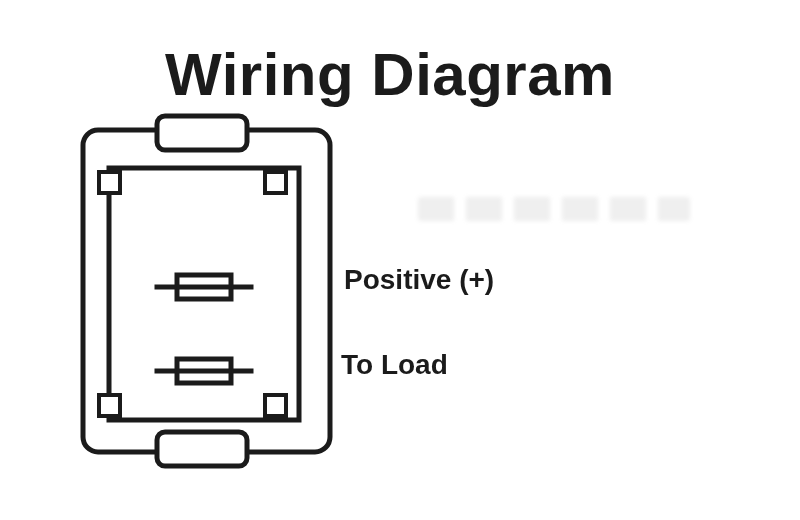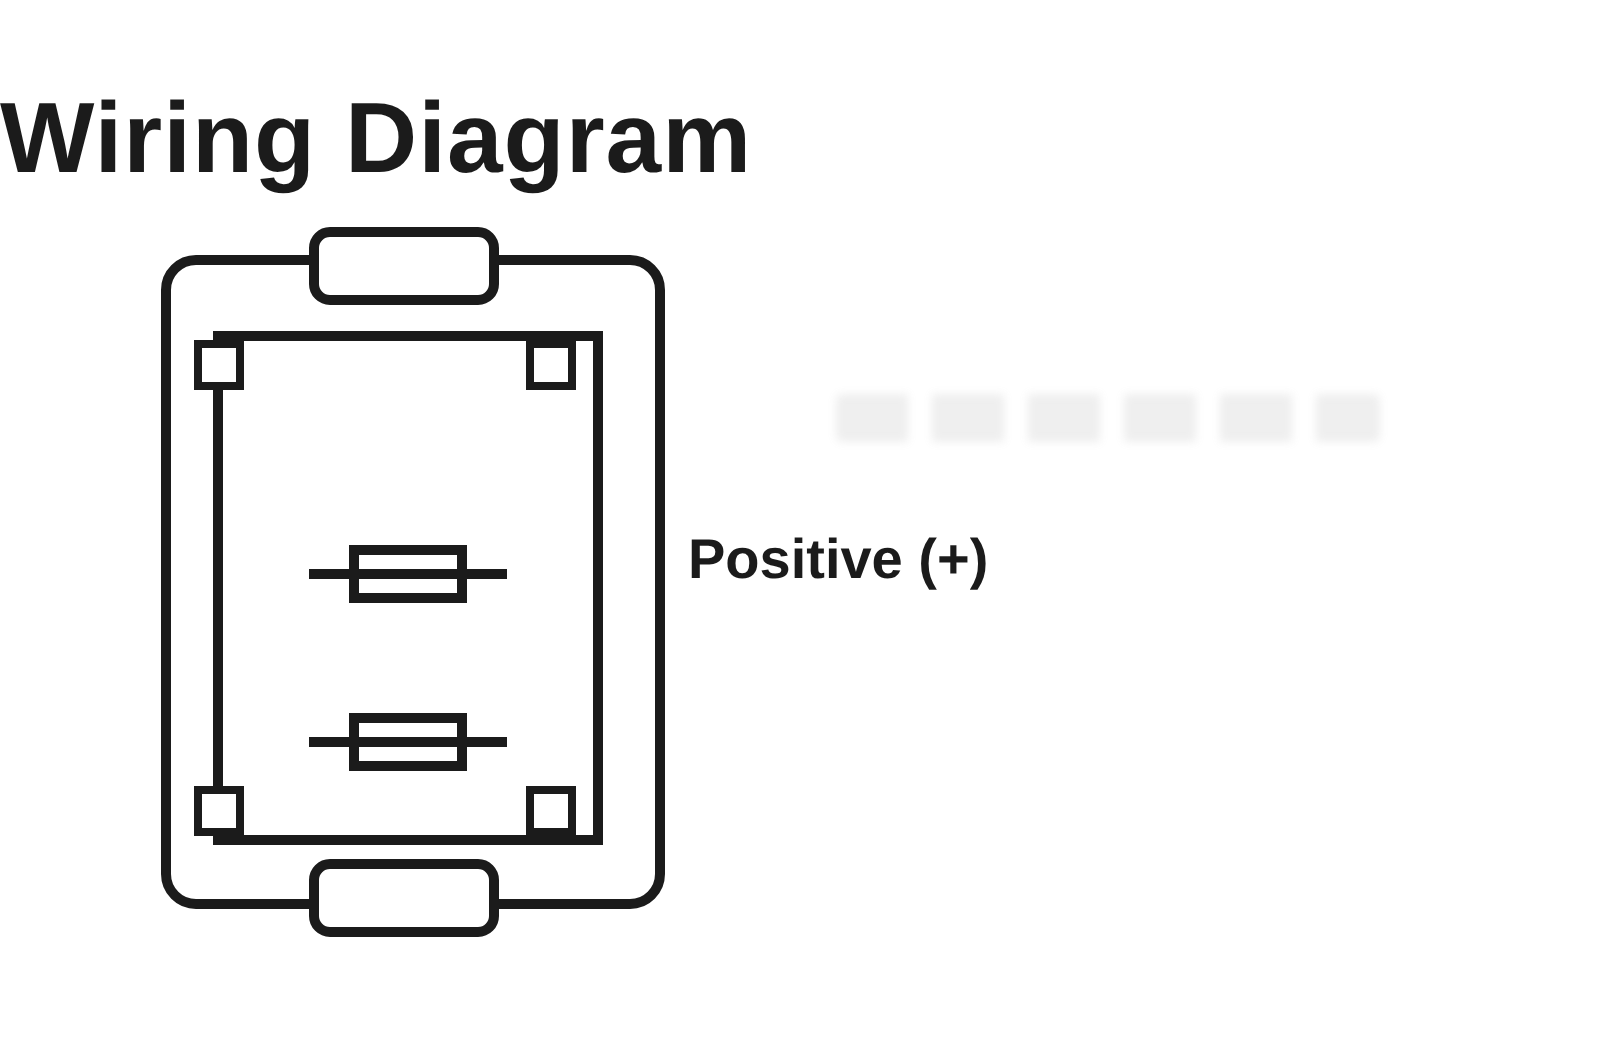--- a/index.html
+++ b/index.html
@@ -4,21 +4,21 @@
 <style>
   :root { --ink:#1b1b1b; --bg:#ffffff; }
   html,body { margin:0; padding:0; background:#fff; }
   .stage {
     position:relative; width:800px; height:520px;
     background:var(--bg,#fff); overflow:hidden;
     font-family:"Liberation Sans", sans-serif;
   }
   .title {
     position:absolute; top:40px; left:0; width:780px;
-    font-size:50px; font-weight:bold;
+    text-align:center; font-size:60px; font-weight:bold;
     color:var(--ink,#1b1b1b); letter-spacing:0.5px;
   }
   .lbl {
     position:absolute; font-size:28px; font-weight:bold;
     color:var(--ink,#1b1b1b); line-height:1;
     white-space:nowrap;
   }
   .lbl-positive { left:344px; top:266px; }
   .lbl-load     { left:341px; top:351px; }
   svg.diagram { position:absolute; left:0; top:0; }
@@ -62,14 +62,15 @@
     </g>
 
     <g>
       <line class="ln" x1="157" y1="371" x2="251" y2="371"></line>
       <rect class="lnw" x="177" y="359" width="54" height="24"></rect>
       <line class="ln" x1="179" y1="371" x2="229" y2="371"></line>
     </g>
   </svg>
 
   <div class="lbl lbl-positive">Positive (+)</div>
+  <div class="lbl lbl-load">To Load</div>
 
 </div>
 
 </body></html>

